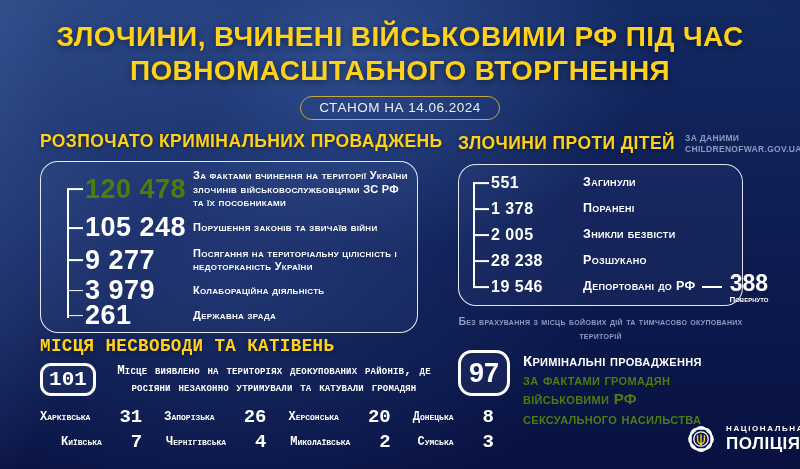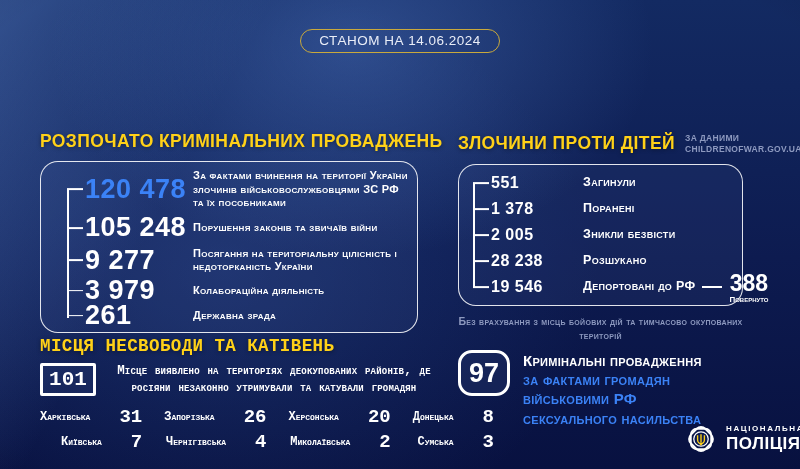--- a/index.html
+++ b/index.html
@@ -8,21 +8,21 @@
     font-family:"Liberation Sans","DejaVu Sans",sans-serif;
     color:#fff;
     background:
       radial-gradient(ellipse 120% 120% at 50% 50%, rgba(0,0,0,0) 55%, rgba(2,5,24,0.5) 100%),
       radial-gradient(ellipse 430px 300px at 44% 10%, rgba(80,120,195,0.45), rgba(80,120,195,0) 70%),
       linear-gradient(118deg, rgba(95,135,205,0.42) 0%, rgba(95,135,205,0) 26%),
       radial-gradient(ellipse 520px 400px at 28% 58%, rgba(55,95,170,0.30), rgba(55,95,170,0) 72%),
       linear-gradient(180deg,#132a62 0%, #0d1b50 55%, #081140 100%);
     position:relative;
   }
-  .yellow { color:#3b82f6; }
+  .yellow { color:#4d7c0f; }
 
   
   .header { position:absolute; top:20px; left:0; right:0; text-align:center; }
   .title {
     width:700px; margin:0 auto; font-size:28px; font-weight:bold; line-height:1.2;
     color:#ffd118; letter-spacing:0.4px; text-shadow:0 2px 6px rgba(0,0,0,0.45);
   }
   .date-pill {
     display:inline-block; margin-top:9px; padding:3px 18px 4px;
     border:1.3px solid #c9a93c; border-radius:15px;
@@ -72,21 +72,21 @@
   .substat .v { font-size:23px; font-weight:bold; }
   .substat .c { font-size:8px; font-weight:bold; font-variant:small-caps; display:block; margin-top:1px; }
   .footnote { margin-top:9px; text-align:center; color:#8d99bf; font-size:10.5px;
     font-weight:bold; line-height:1.3; font-variant:small-caps; letter-spacing:0.3px; }
 
   
   .sec-detention { position:absolute; left:40px; top:336px; width:400px;font-family:Liberation Mono, monospace; }
   .finding { display:flex; align-items:center; gap:12px; margin-top:7px; }
   .count-badge {
     flex:none; display:flex; align-items:center; justify-content:center;
-    border:3px solid #fff; border-radius:2px; font-weight:bold; color:#fff;
+    border:3px solid #fff; border-radius:11px; font-weight:bold; color:#fff;
     background:rgba(125,155,220,0.08);
   }
   .badge-101 { width:56px; height:33px; font-size:21px; }
   .finding-text { font-size:12.5px; font-weight:bold; line-height:1.3;
     font-variant:small-caps; letter-spacing:0.2px;text-align:center; }
   .regions { margin-top:10px; display:grid; grid-template-columns:repeat(4,auto);
     column-gap:22px; row-gap:3px; justify-content:start; }
   .region { display:flex; justify-content:flex-end; align-items:center; gap:9px; }
   .region .name { font-size:12px; font-weight:bold; font-variant:small-caps; }
   .region .num { font-size:19px; font-weight:bold;margin-left:20px; }
@@ -100,20 +100,21 @@
 
   
   .logo { position:absolute; left:684px; top:422px; display:flex; align-items:center; gap:8px; }
   .logo-text .top { font-size:8px; font-weight:bold; letter-spacing:1.6px; color:#fff; }
   .logo-text .bottom { font-size:17px; font-weight:bold; letter-spacing:0.5px; color:#fff; margin-top:1px; }
 </style>
 </head>
 <body>
 
 <div class="header">
+  <div class="title">ЗЛОЧИНИ, ВЧИНЕНІ ВІЙСЬКОВИМИ РФ ПІД ЧАС ПОВНОМАСШТАБНОГО ВТОРГНЕННЯ</div>
   <div>
     <span class="date-pill">СТАНОМ НА 14.06.2024</span>
   </div>
 </div>
 
 <div class="sec-proceedings">
   <div class="section-title">РОЗПОЧАТО КРИМІНАЛЬНИХ ПРОВАДЖЕНЬ</div>
   <div class="box">
     <div class="stats">
       <div class="bracket bracket-left"></div>

